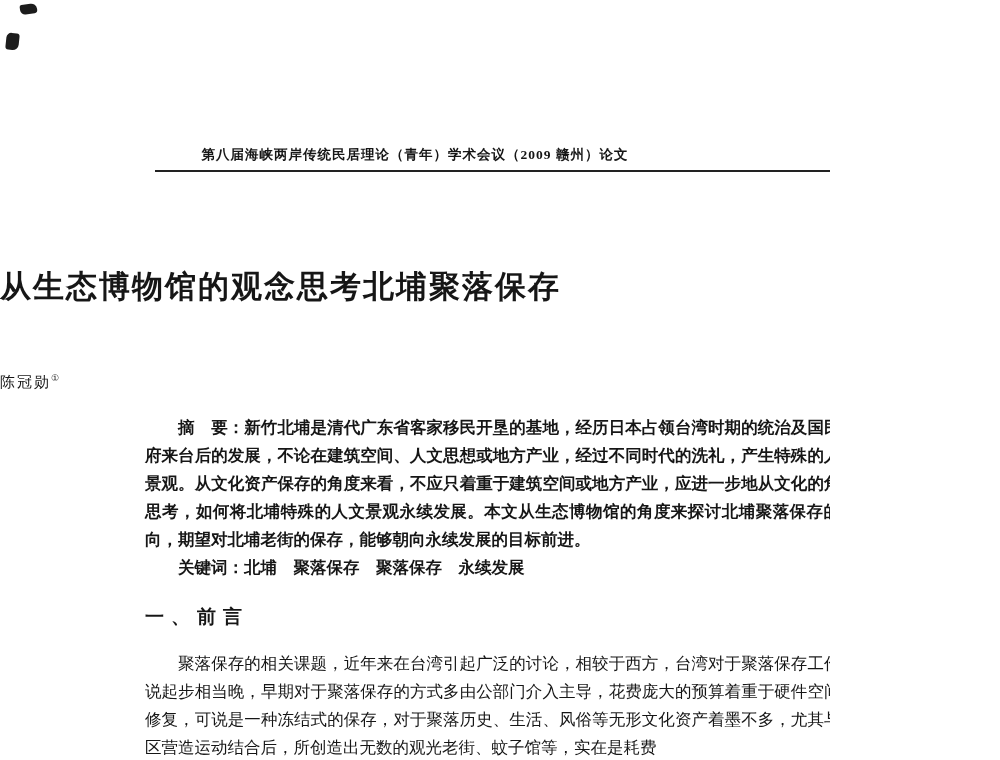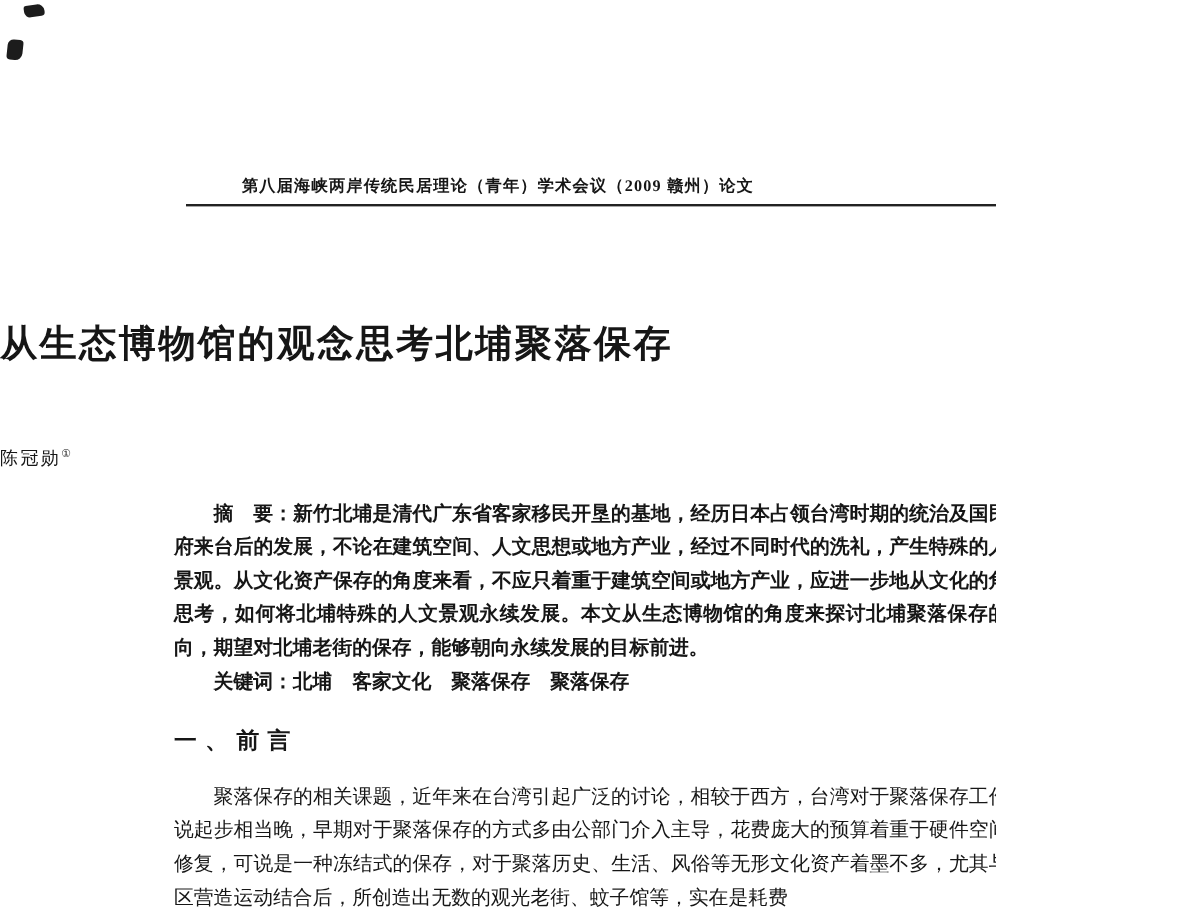--- a/index.html
+++ b/index.html
@@ -125,20 +125,20 @@
   <div class="header-text">第八届海峡两岸传统民居理论（青年）学术会议（2009 赣州）论文</div>
 
   <div class="header-rule"></div>
 
   <h1 class="title">从生态博物馆的观念思考北埔聚落保存</h1>
 
   <div class="author"><span>陈冠勋</span><sup>①</sup></div>
 
   <div class="abstract-block">
     <p class="abstract-p"><span class="label">摘　要：</span><span>新竹北埔是清代广东省客家移民开垦的基地，经历日本占领台湾时期的统治及国民政府来台后的发展，不论在建筑空间、人文思想或地方产业，经过不同时代的洗礼，产生特殊的人文景观。从文化资产保存的角度来看，不应只着重于建筑空间或地方产业，应进一步地从文化的角度思考，如何将北埔特殊的人文景观永续发展。本文从生态博物馆的角度来探讨北埔聚落保存的面向，期望对北埔老街的保存，能够朝向永续发展的目标前进。</span></p>
-    <p class="keywords-p"><span class="label">关键词：</span><span>北埔　客家文化　聚落保存　聚落保存</span></p>
+    <p class="keywords-p"><span class="label">关键词：</span><span>北埔　聚落保存　聚落保存　永续发展</span></p>
   </div>
 
   <h2 class="section-heading">一、前言</h2>
 
   <p class="body-paragraph">聚落保存的相关课题，近年来在台湾引起广泛的讨论，相较于西方，台湾对于聚落保存工作可说起步相当晚，早期对于聚落保存的方式多由公部门介入主导，花费庞大的预算着重于硬件空间的修复，可说是一种冻结式的保存，对于聚落历史、生活、风俗等无形文化资产着墨不多，尤其与小区营造运动结合后，所创造出无数的观光老街、蚊子馆等，实在是耗费</p>
 
 </div>
 
 </body></html>

